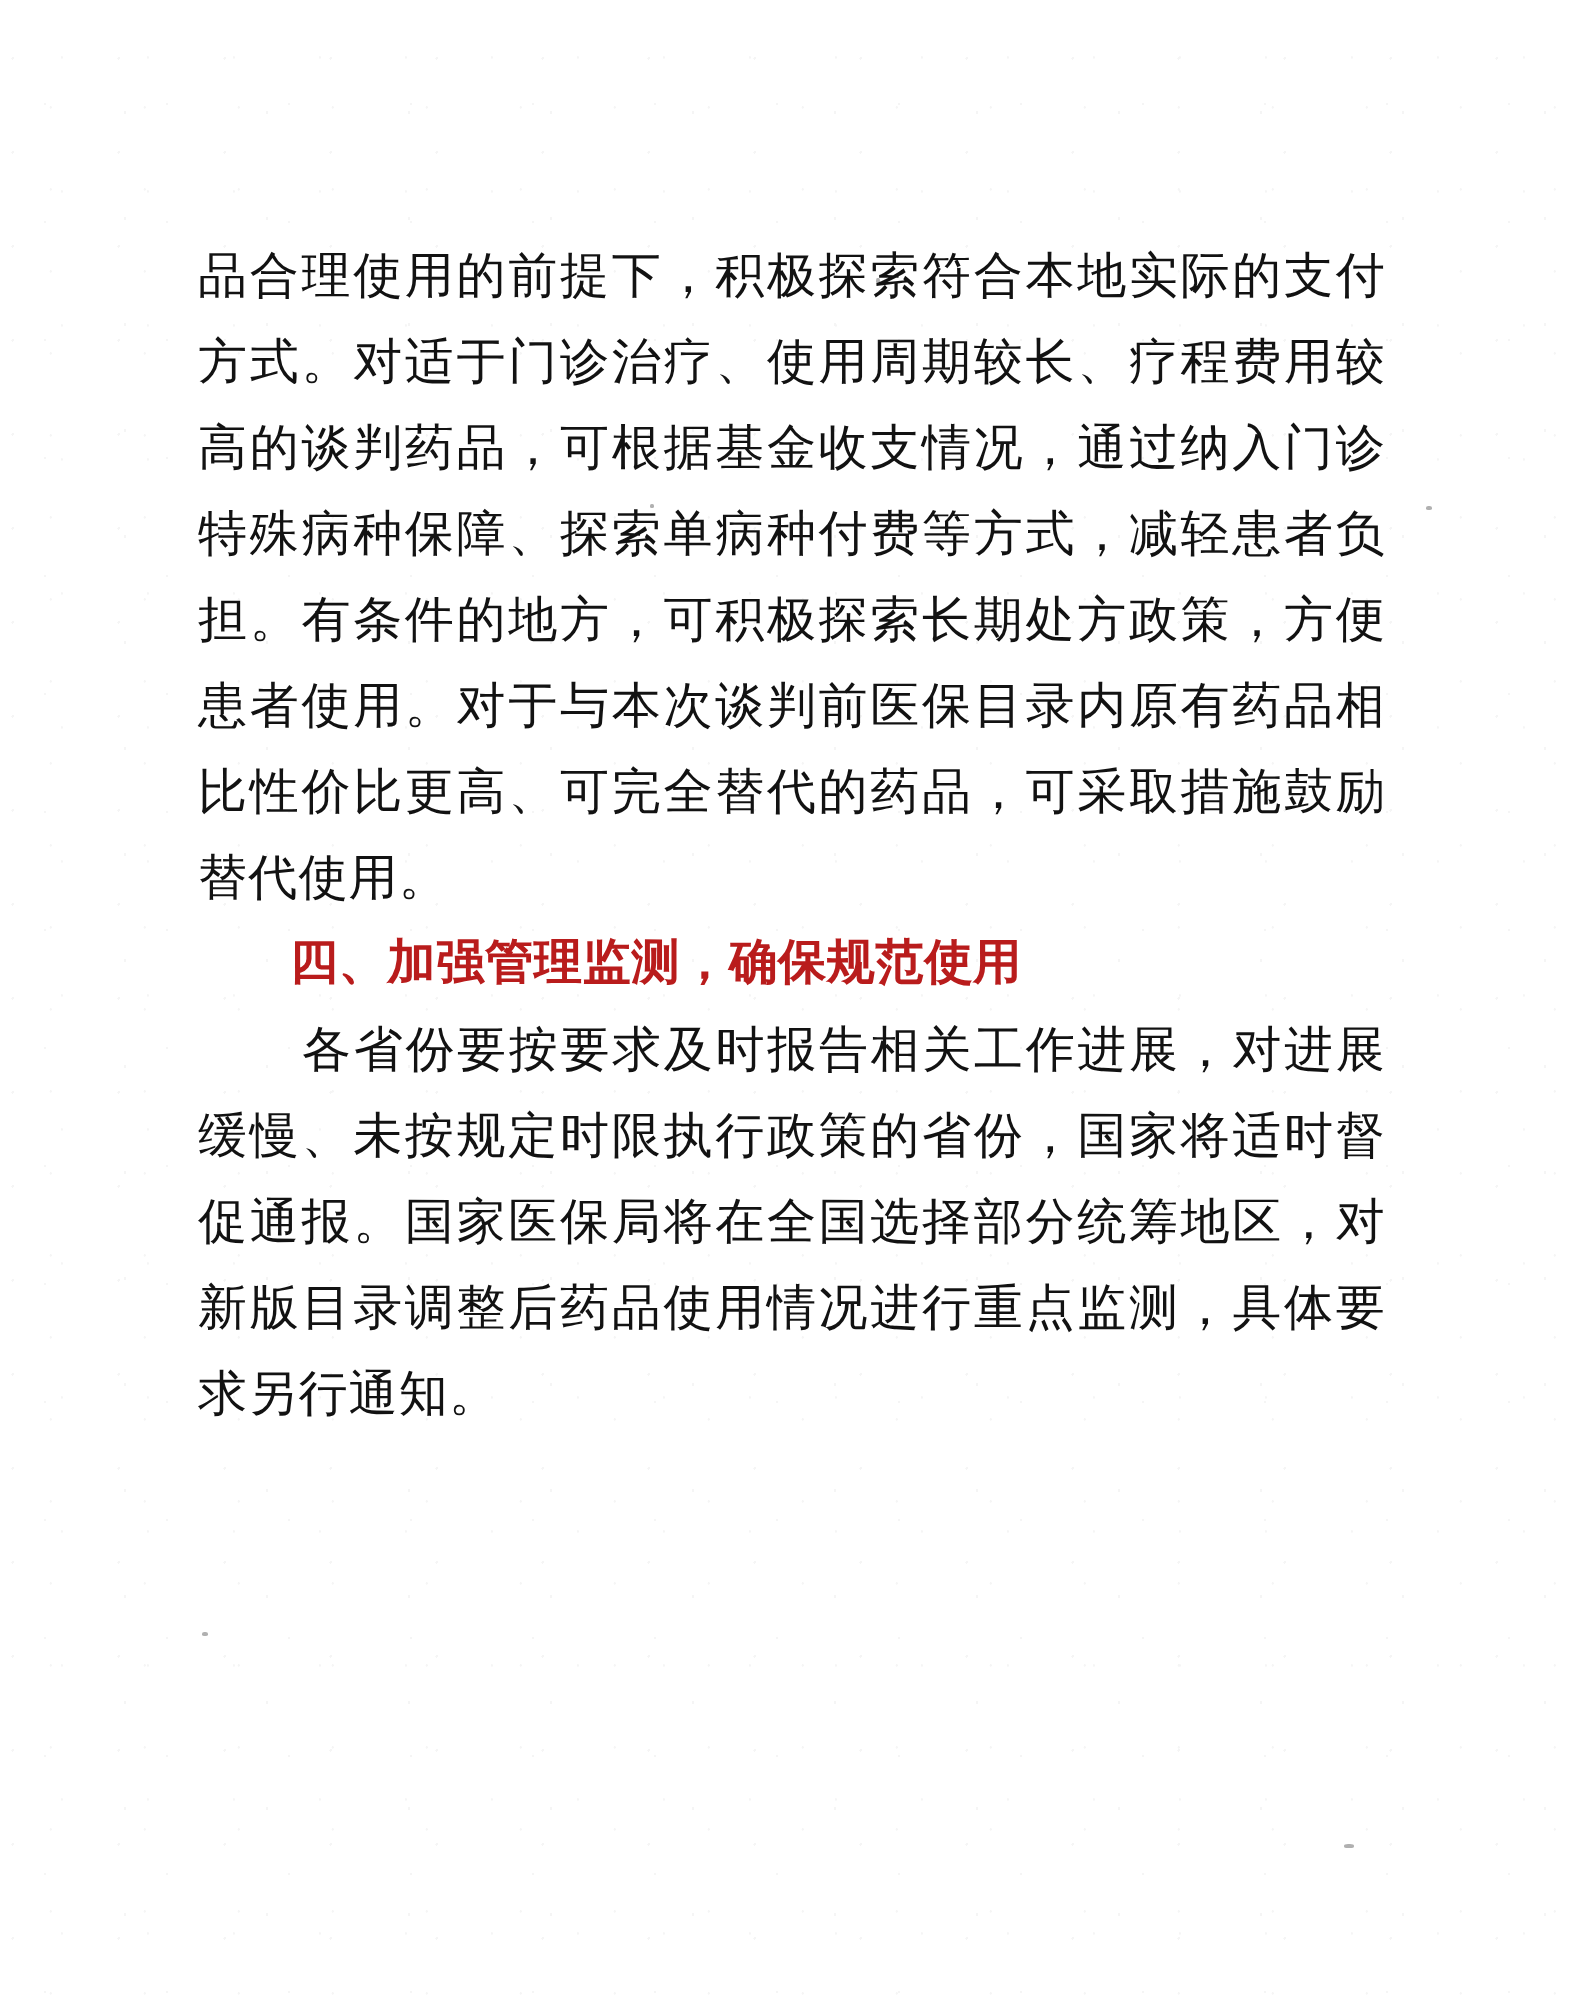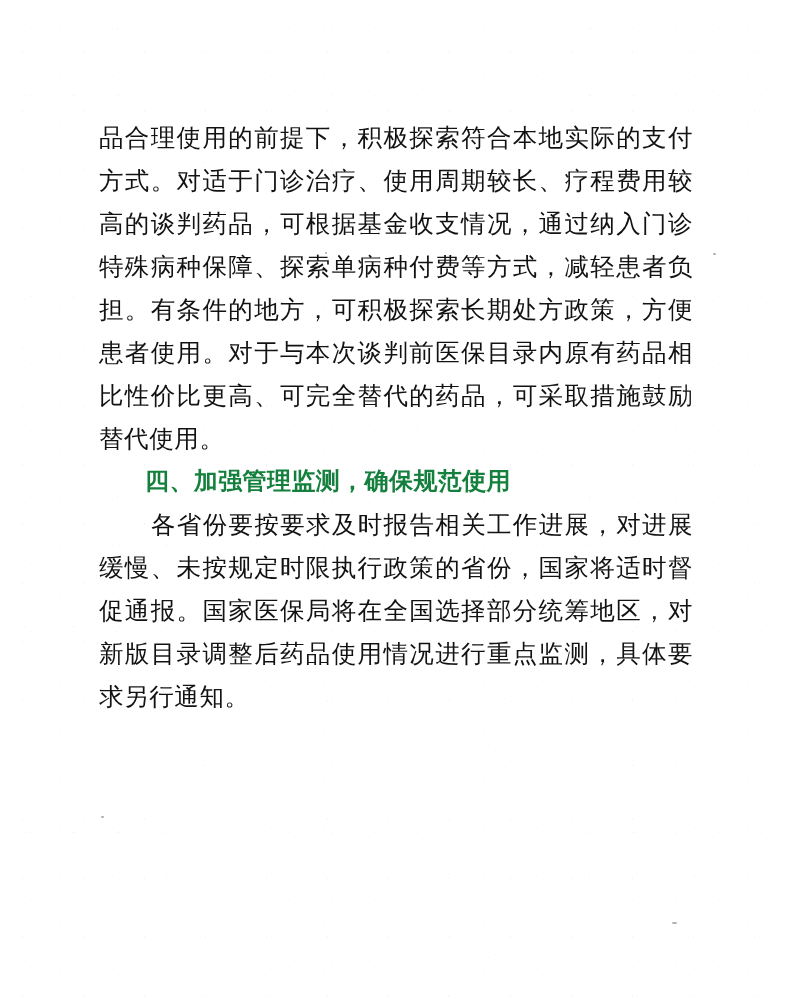--- a/index.html
+++ b/index.html
@@ -58,21 +58,21 @@
   .para.last-line-left {
     text-align-last: left;
   }
 
   
   .heading {
     font-family: "DejaVu Sans", "Liberation Sans", sans-serif;
     font-size: 24px;
     line-height: 43px;
     font-weight: bold;
-    color: #15803d;
+    color: #b91c1c;
     margin: 0;
     text-indent: 46px;
     letter-spacing: 0.4px;
     white-space: nowrap;
   }
 
   
   .speck {
     position: absolute;
     background: #6f6f6f;

